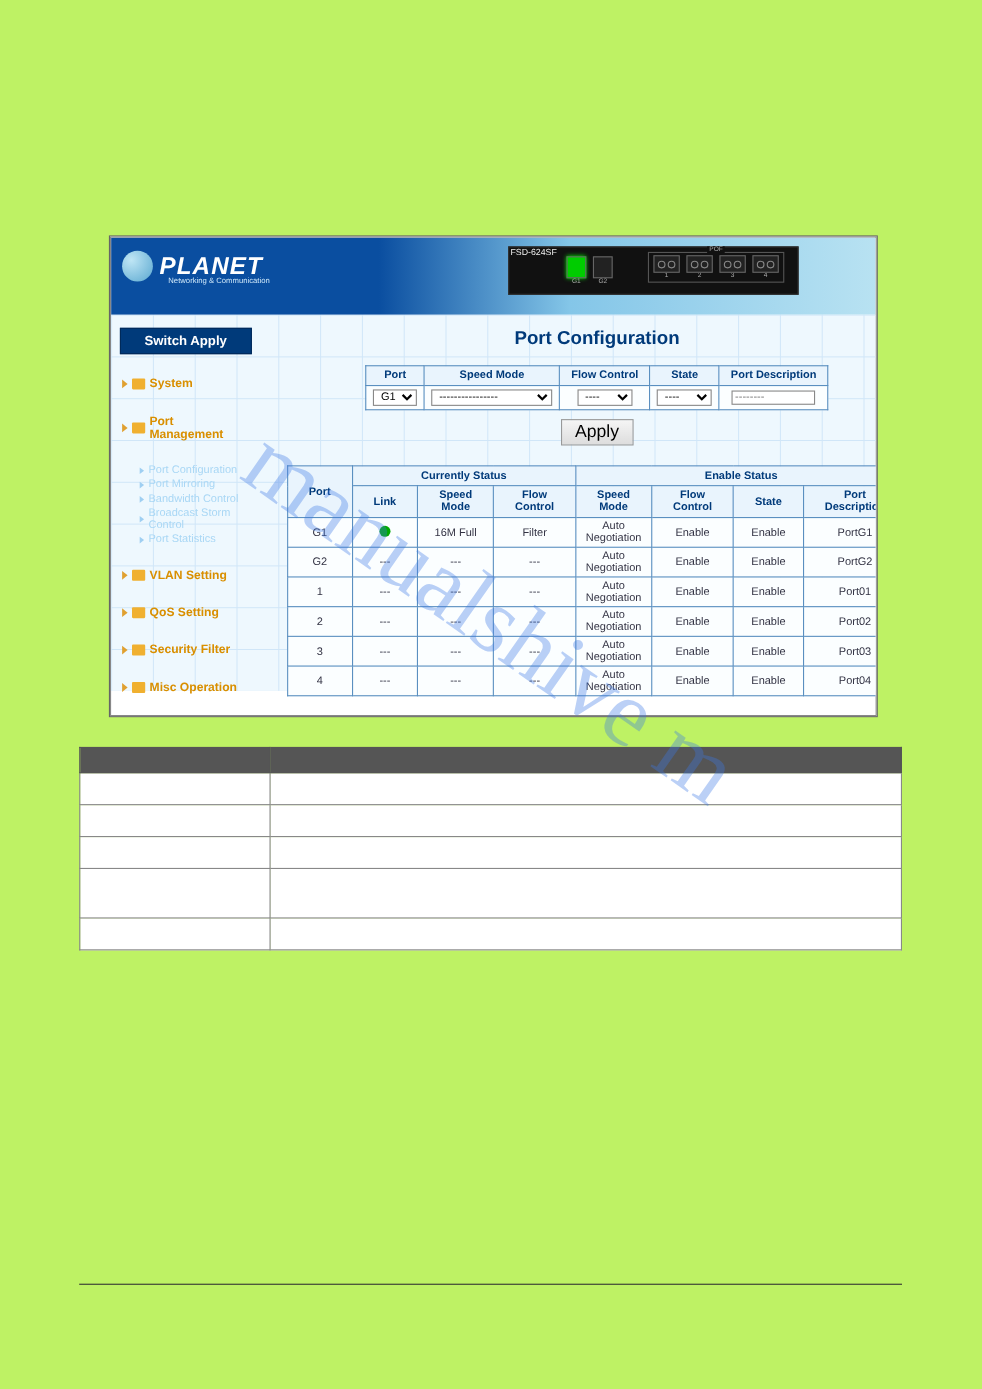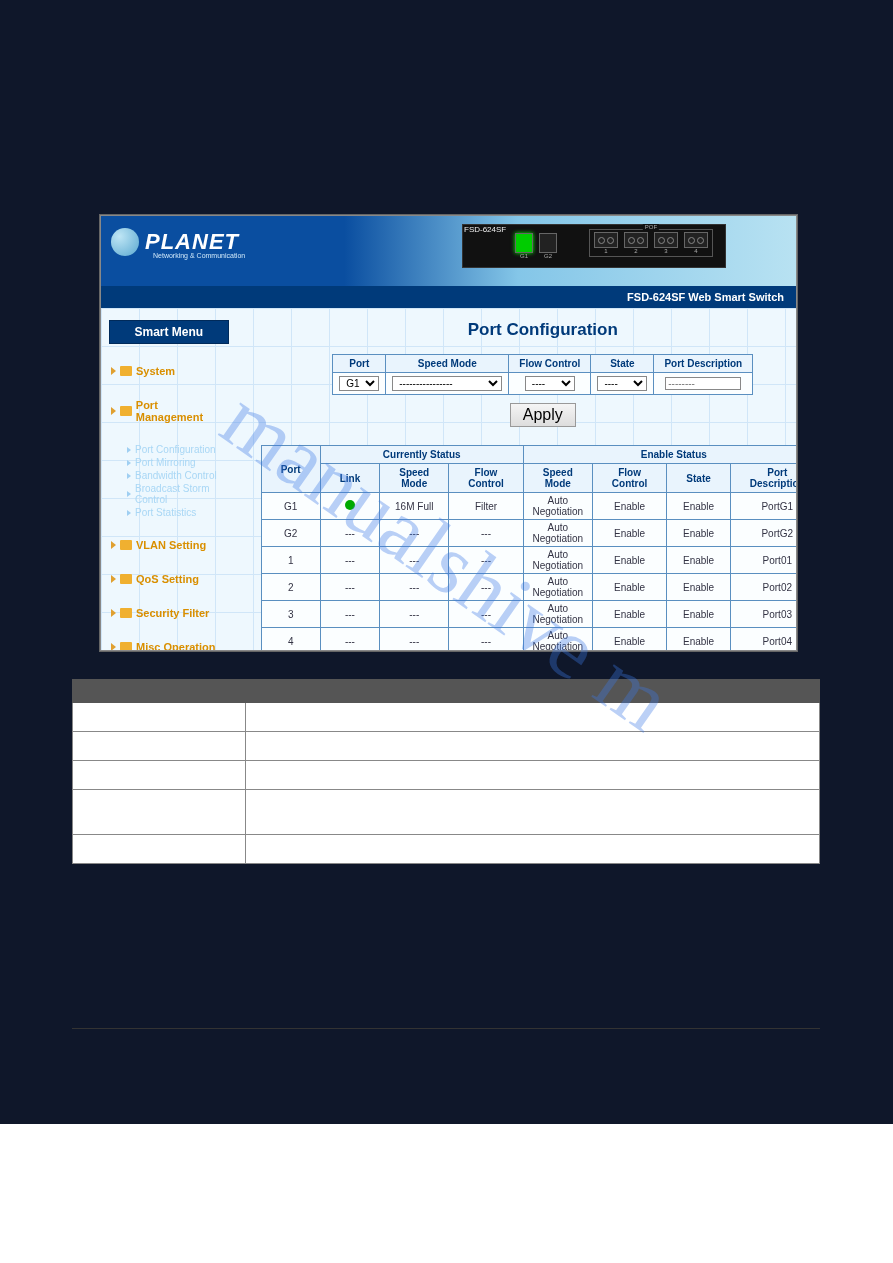--- a/index.html
+++ b/index.html
@@ -5,23 +5,23 @@
   body {
     margin: 0;
     padding: 0;
     background: #fff;
     font-family: Arial, sans-serif;
     font-size: 12px;
     color: #000;
   }
   .page {
     width: 893px;
-    height: 1124px;
+    height: 1263px;
     position: relative;
-    background: #0f172a;
+    background: #bef264;
     margin: 0 auto;
   }
   .screenshot-wrap {
     border: 1px solid #888;
     position: absolute;
     left: 100px;
     top: 215px;
     width: 695px;
     height: 434px;
     background: #fff;
@@ -361,25 +361,24 @@
               <div class="pof-port-lbl">3</div>
             </div>
           <div>
               <div class="pof-port"></div>
               <div class="pof-port-lbl">4</div>
             </div>
         </div>
       </div>
     </div>
 
-    <div class="ss-titlebar">FSD-624SF Web Smart Switch</div>
 
     <div class="ss-body">
       <div class="sidebar">
-        <div class="menu-title">Smart Menu</div>
+        <div class="menu-title">Switch Apply</div>
 
         <div class="menu-item">
           <span class="arrow"></span>
           <span class="folder-icon"></span>
           <span>System</span>
         </div>
 
         <div class="menu-item">
           <span class="arrow"></span>
           <span class="folder-icon"></span>

